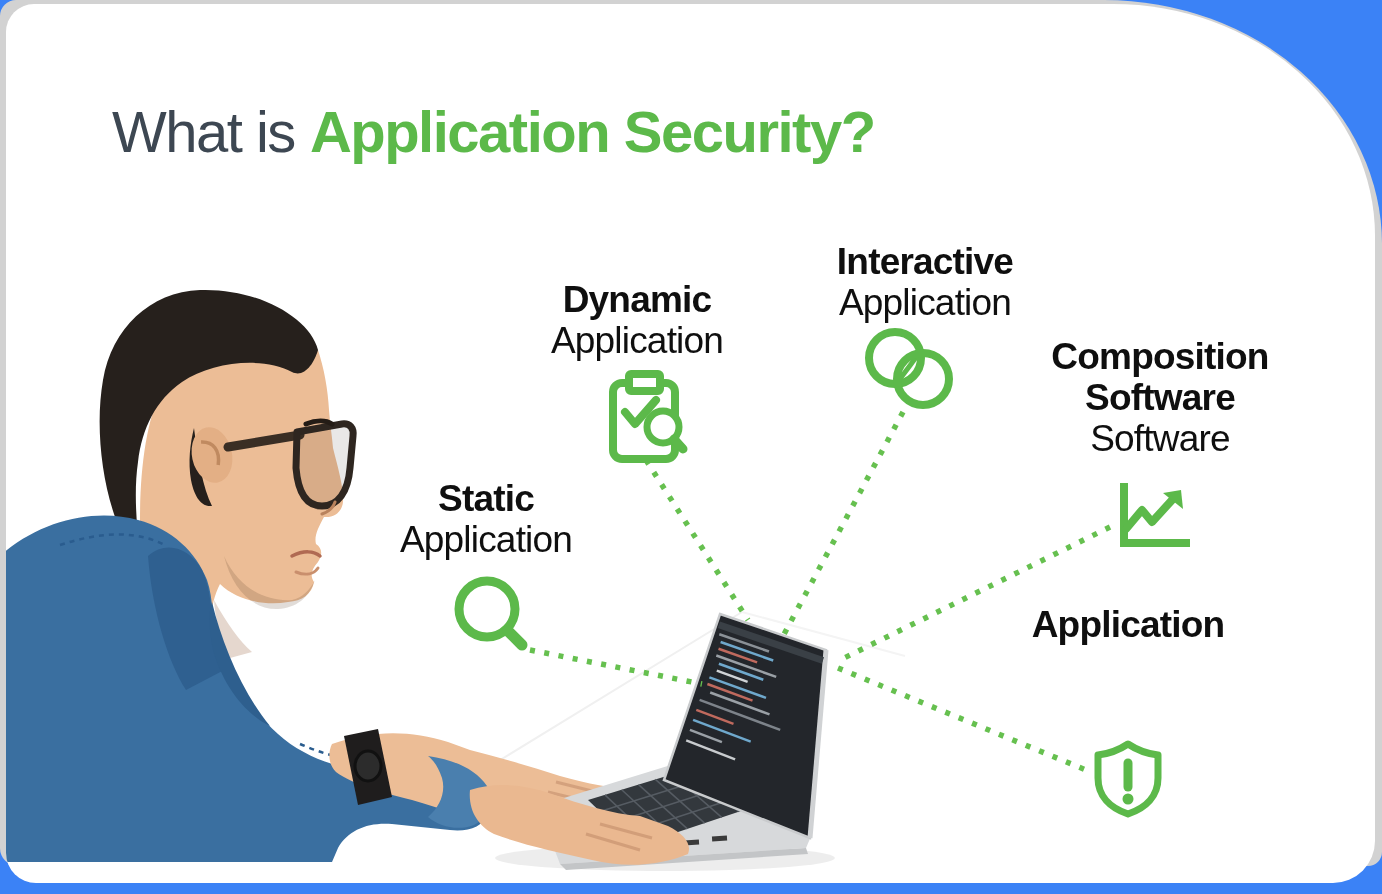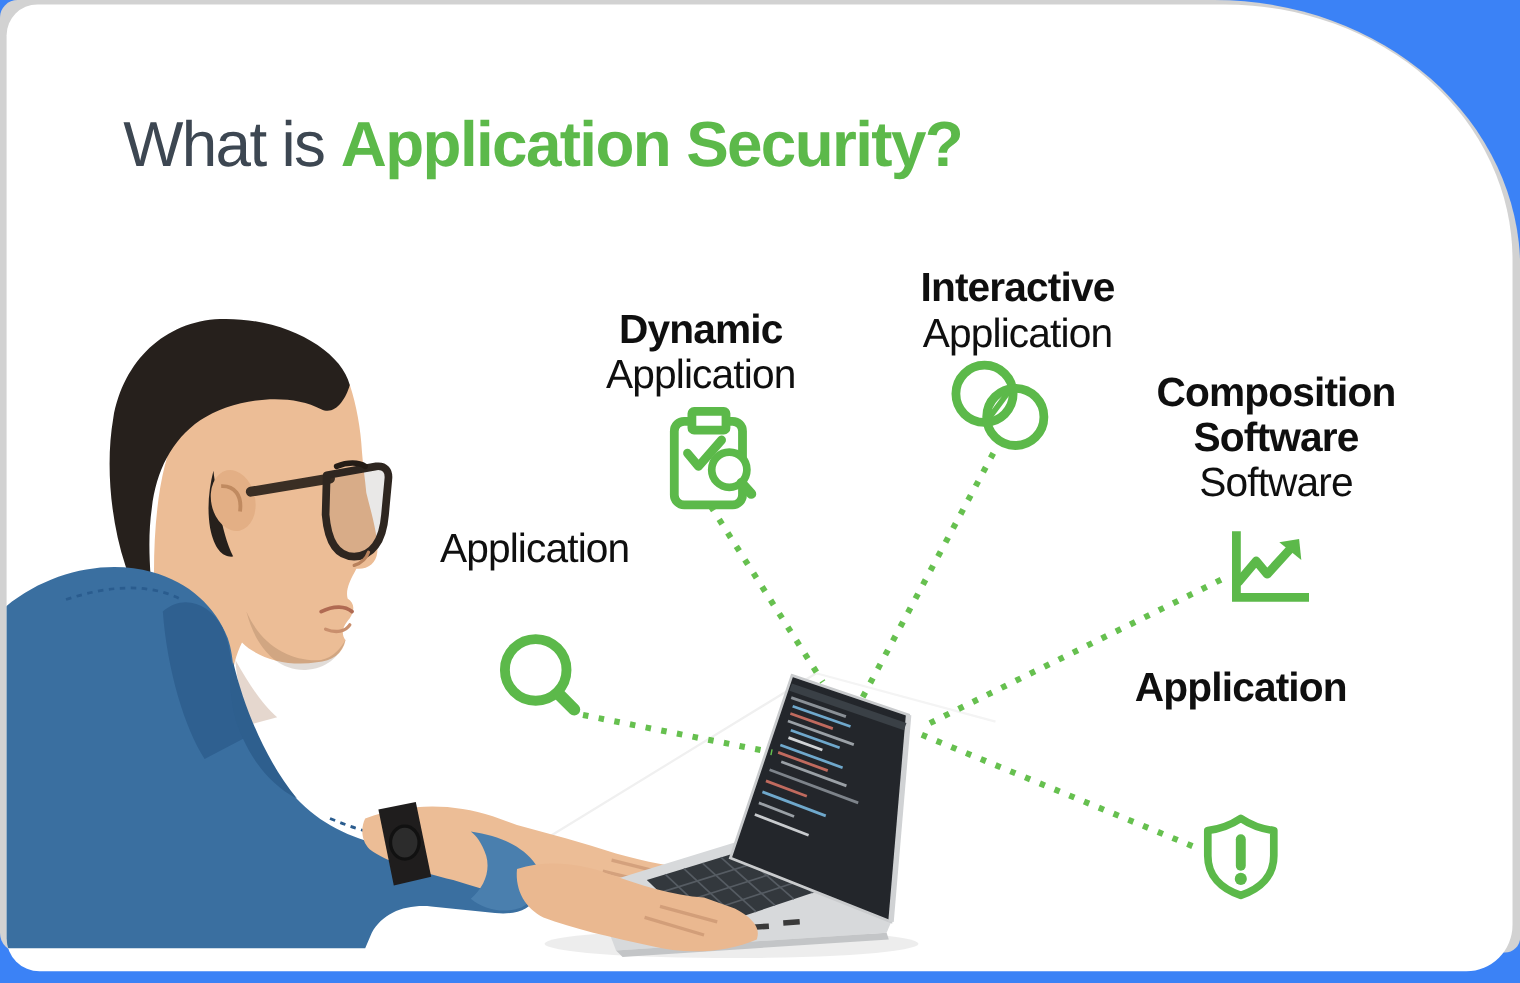--- a/index.html
+++ b/index.html
@@ -154,20 +154,21 @@
           <line x1="1110" y1="527" x2="840" y2="660"></line>
           <line x1="838" y1="668" x2="1086" y2="770"></line>
         </g>
       </svg>
 
       <div class="title">
         <span class="t-dark">What is</span><span class="t-green">Application Security?</span>
       </div>
 
       <div class="cat-label" style="left:486px;top:478px;">
+        <div class="b">Static</div>
         <div class="r">Application</div>
       </div>
       <div class="cat-label" style="left:637px;top:279px;">
         <div class="b">Dynamic</div>
         <div class="r">Application</div>
       </div>
       <div class="cat-label" style="left:912px;top:241px;margin-left:13px;">
         <div class="b">Interactive</div>
         <div class="r">Application</div>
       </div>

